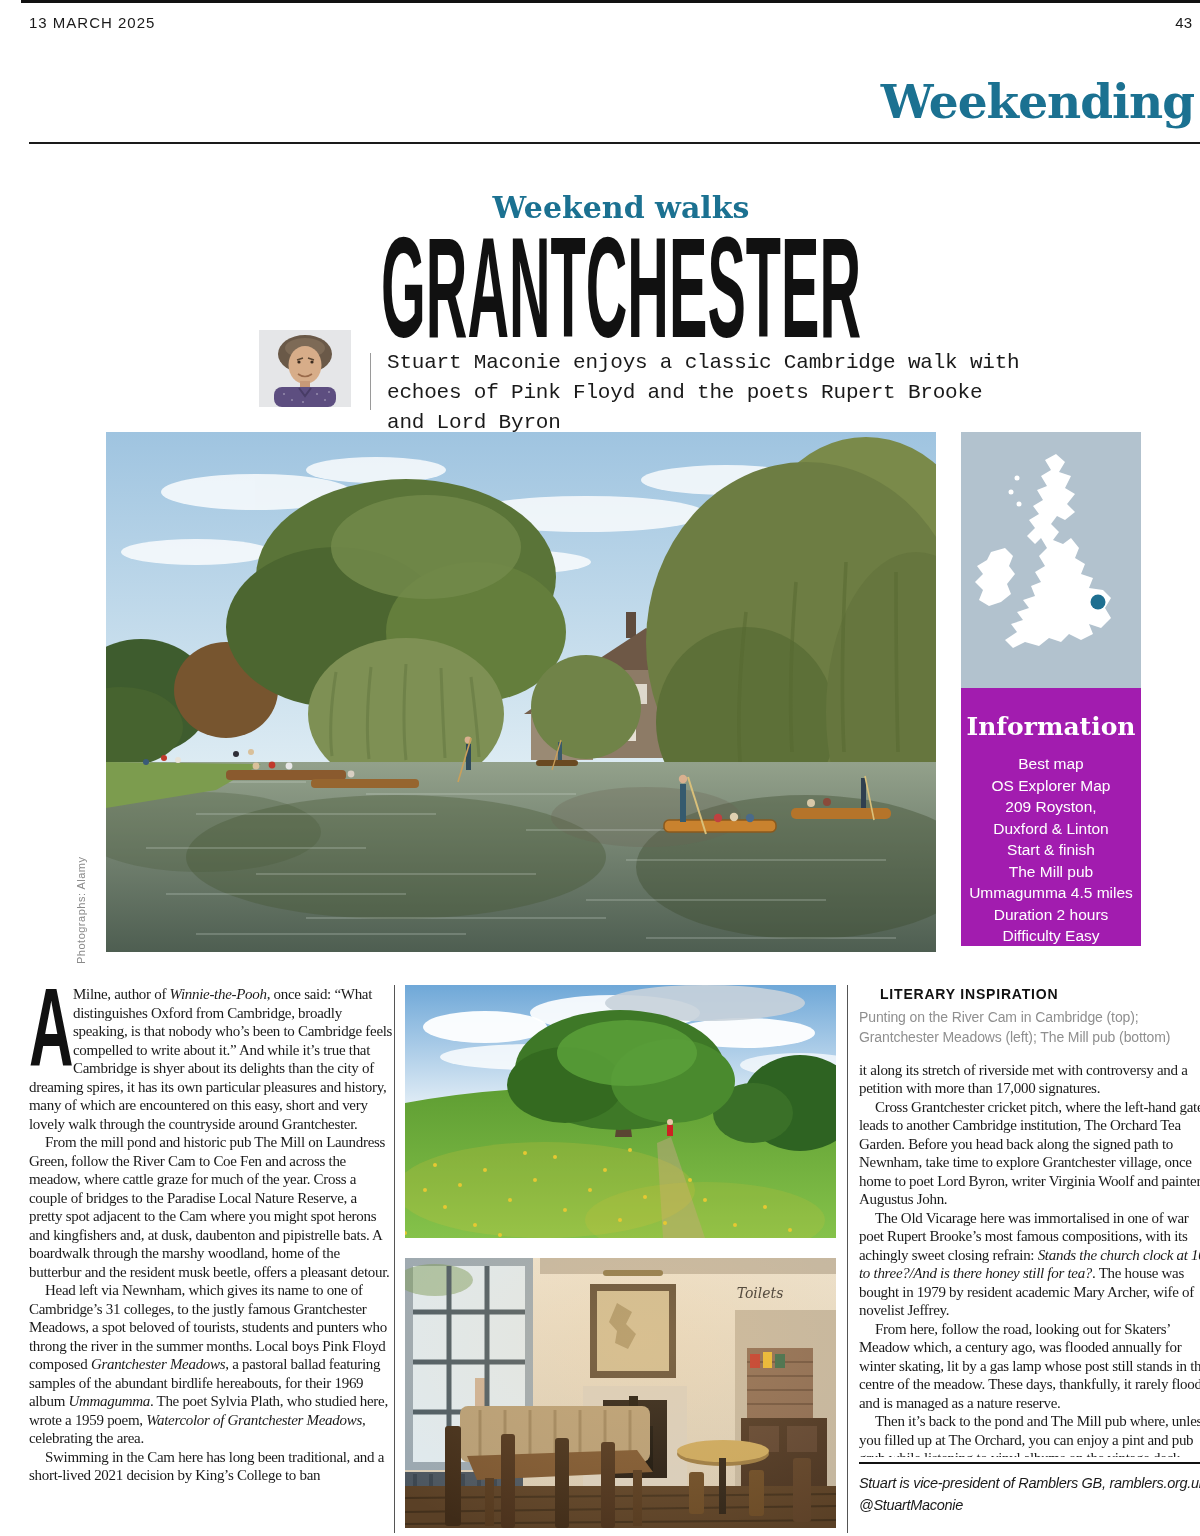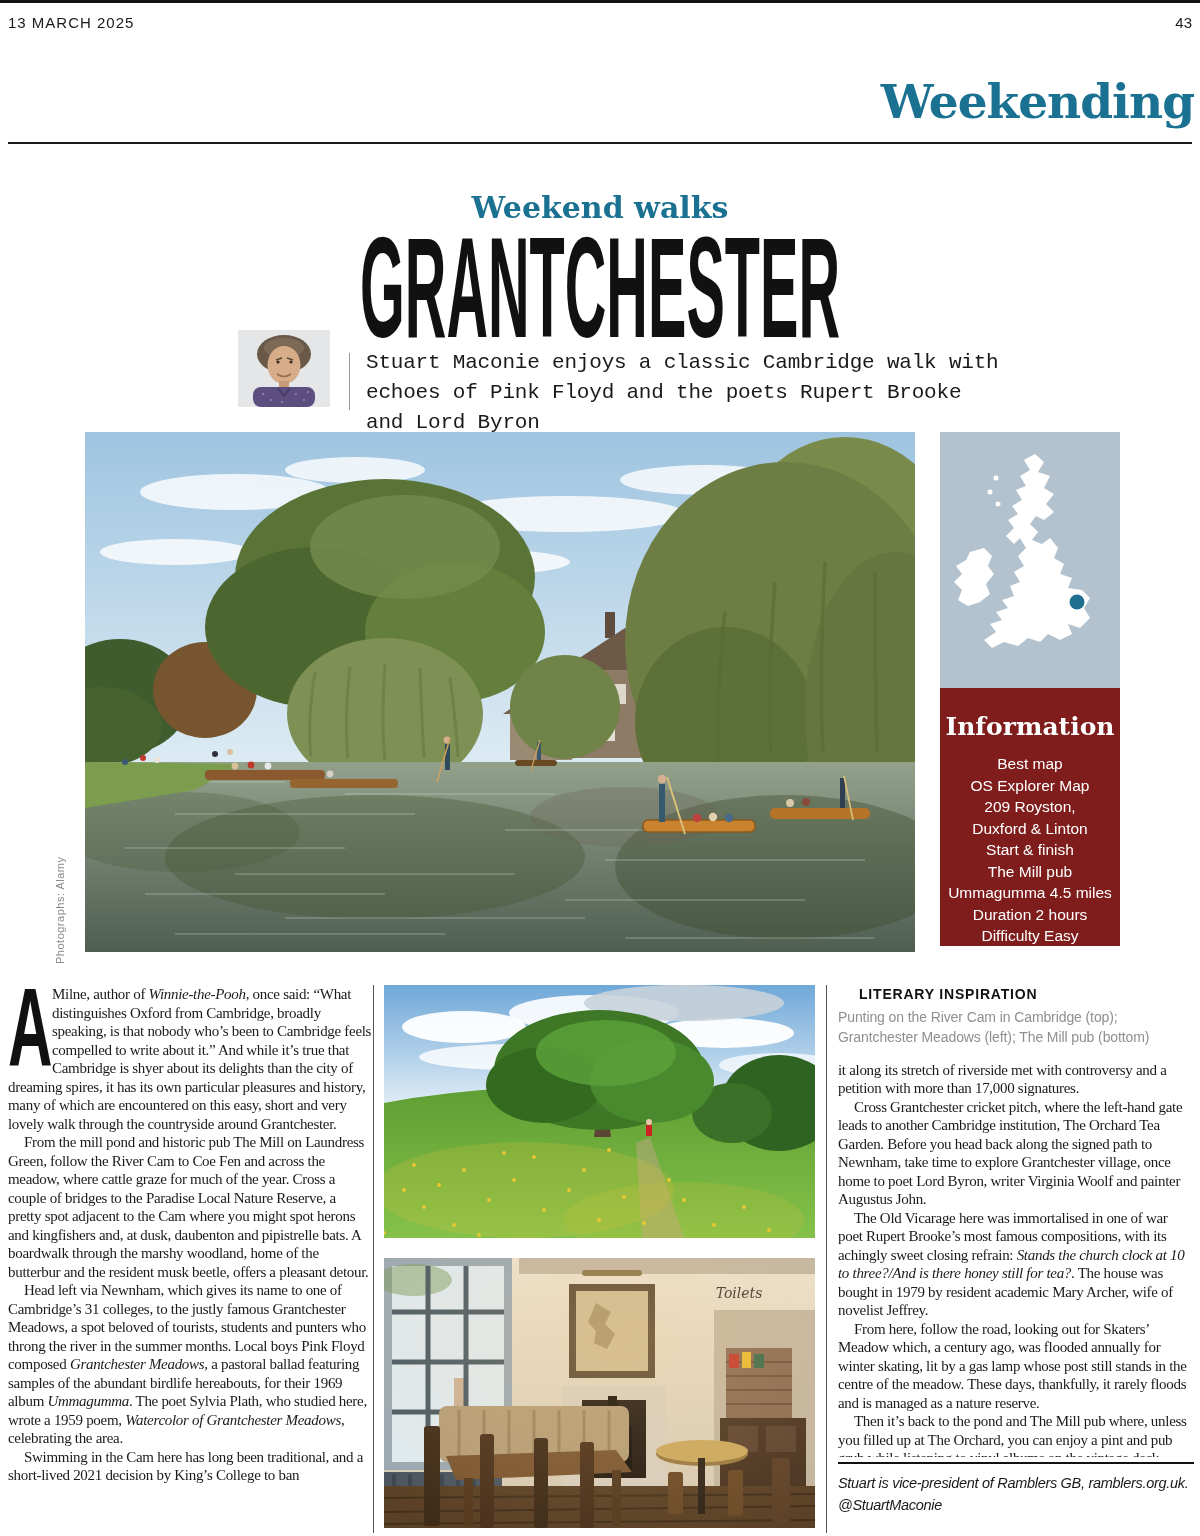--- a/index.html
+++ b/index.html
@@ -1,18 +1,18 @@
 <!DOCTYPE html>
 <html><head>
 <meta charset="utf-8">
 <style>
   html,body{margin:0;padding:0;background:#888;}
   #page{position:relative;width:1200px;height:1536px;background:#ffffff;margin:0 auto;
         overflow:hidden;font-family:"Liberation Serif",serif;color:#1a1a1a;}
-  .abs{position:absolute;}
+  .abs{position:absolute;margin-left:21px;}
 
   
   #top-strip{left:0;top:0;width:1200px;height:3px;background:#111;}
   #header-date{left:8px;top:14px;font-family:"Liberation Sans",sans-serif;font-size:15px;
                letter-spacing:1px;color:#1a1a1a;}
   #page-number{right:8px;top:14px;font-family:"Liberation Sans",sans-serif;font-size:15px;color:#1a1a1a;}
   #section-title{right:6px;top:74px;font-family:"DejaVu Serif",serif;font-weight:bold;
                  font-size:47px;color:#1b7191;letter-spacing:-1px;}
   #header-rule{left:8px;top:142px;width:1184px;height:2px;background:#1a1a1a;}
 
@@ -23,21 +23,21 @@
   #headshot{left:238px;top:330px;width:92px;height:77px;}
   #standfirst-divider{left:349px;top:353px;width:1px;height:57px;background:#9a9a9a;}
   #standfirst{left:366px;top:348px;width:640px;font-family:Liberation Mono, monospace;
               font-size:21px;line-height:30px;letter-spacing:-0.2px;color:#1a1a1a;}
 
   
   #main-photo{left:85px;top:432px;width:830px;height:520px;}
   #photo-credit{left:54px;top:824px;height:140px;writing-mode:vertical-rl;transform:rotate(180deg);
                 font-family:"Liberation Sans",sans-serif;font-size:11px;color:#8a8a8a;letter-spacing:.5px;}
   #map-box{left:940px;top:432px;width:180px;height:256px;background:#b2c2ce;}
-  #info-box{left:940px;top:688px;width:180px;height:258px;background:#7f1d1d;color:#fff;text-align:center;}
+  #info-box{left:940px;top:688px;width:180px;height:258px;background:#a21caf;color:#fff;text-align:center;}
   #info-title{font-family:"DejaVu Serif",serif;font-weight:bold;font-size:25px;margin:24px 0 12px 0;}
   .info-line{font-family:"Liberation Sans",sans-serif;font-size:15.5px;line-height:21.5px;}
   .info-line b{font-weight:normal;}
 
   
   .bodycol{font-family:"Liberation Serif",serif;font-size:15px;line-height:18.5px;
            letter-spacing:-0.3px;color:#1a1a1a;overflow:hidden;}
   .bodycol p{margin:0;}
   .bodycol p.ind{text-indent:16px;}
   #left-col{left:8px;top:985px;width:364px;height:548px;}

